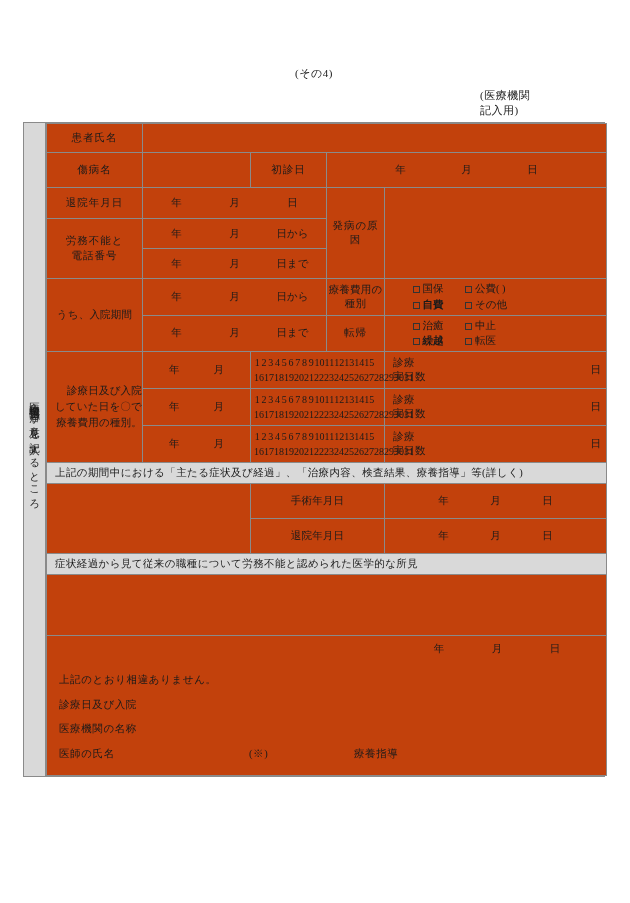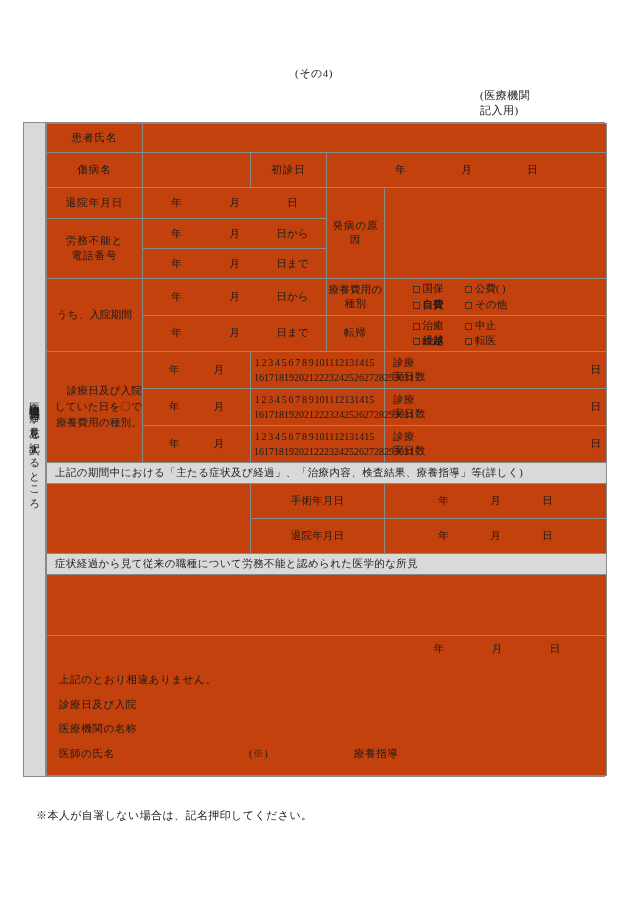--- a/index.html
+++ b/index.html
@@ -562,15 +562,14 @@
               <span>療養指導</span>
             </div>
           </td>
         </tr>
 
       </tbody>
         </table>
     </div>
   </div>
 
-  <div class="footnote">※本人が自署しない場合は、記名押印してください。</div>
 
 </div>
 
 </body></html>

